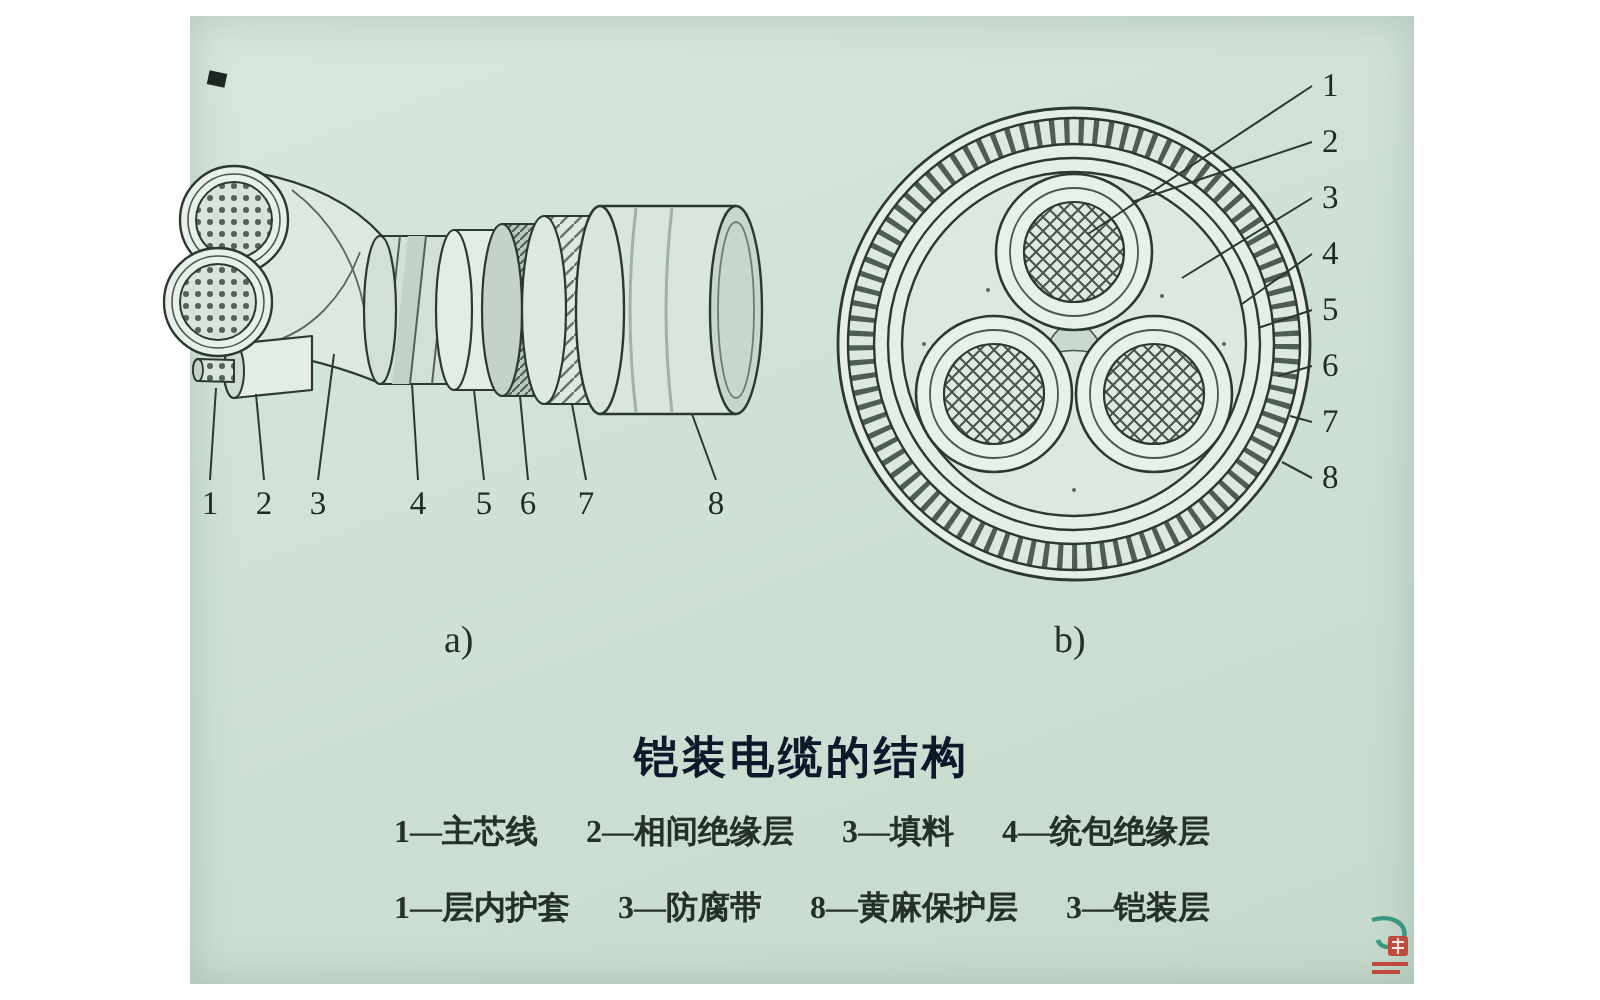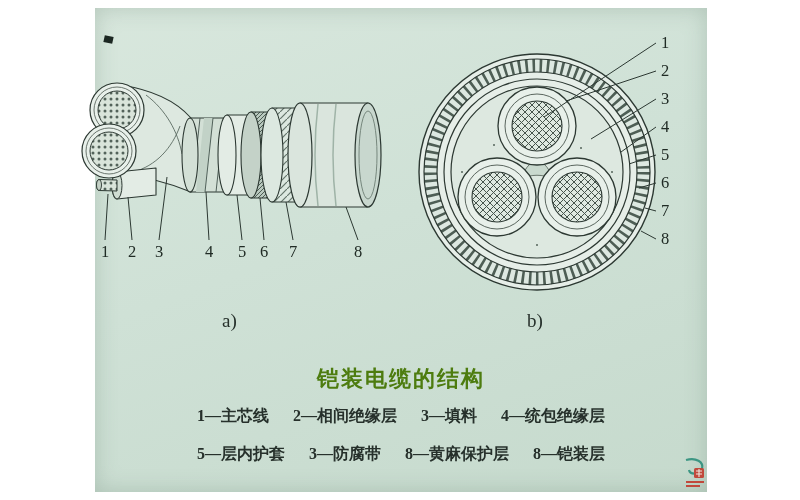--- a/index.html
+++ b/index.html
@@ -8,21 +8,21 @@
   .paper{position:absolute;left:95px;top:8px;width:612px;height:484px;
          background:linear-gradient(160deg,#d8e7dd 0%,#cfe1d6 45%,#c6dacd 100%);
          box-shadow:inset 0 0 22px rgba(88,118,102,.28);}
   .speck{position:absolute;left:104px;top:36px;width:9px;height:7px;background:#1c2722;
          transform:rotate(12deg);}
   svg.fig{position:absolute;left:0;top:0;}
   .panel-label{position:absolute;font-size:19px;color:#26302b;}
   .panel-label.a{left:222px;top:310px;}
   .panel-label.b{left:527px;top:310px;}
   .title{position:absolute;left:95px;top:364px;width:612px;text-align:center;
-         font-size:22px;font-weight:700;letter-spacing:2px;color:#4d7c0f;
+         font-size:22px;font-weight:700;letter-spacing:2px;color:#0f172a;
          font-family:"Liberation Sans",sans-serif;}
   .legend{position:absolute;left:95px;width:612px;text-align:center;font-size:16px;
           font-weight:600;color:#26302b;}
   .legend.row1{top:406px;}
   .legend.row2{top:444px;}
   .legend span{margin:0 10px;white-space:nowrap;}
   .watermark{position:absolute;left:682px;top:456px;width:26px;height:36px;opacity:.9;}
   text.callout{font-family:"Liberation Serif",serif;font-size:16.5px;fill:#202b25;}
 </style>
 </head>
@@ -191,24 +191,24 @@
 
   <div class="title">铠装电缆的结构</div>
 
   <div class="legend row1">
     <span>1—主芯线</span>
     <span>2—相间绝缘层</span>
     <span>3—填料</span>
     <span>4—统包绝缘层</span>
   </div>
   <div class="legend row2">
-    <span>5—层内护套</span>
+    <span>1—层内护套</span>
     <span>3—防腐带</span>
     <span>8—黄麻保护层</span>
-    <span>8—铠装层</span>
+    <span>3—铠装层</span>
   </div>
 
   <svg class="watermark" viewBox="0 0 26 36">
     <path d="M4,4 C14,1 22,6 20,13 C18,19 8,19 7,14" fill="none" stroke="#2e8f7c" stroke-width="2.2"></path>
     <rect x="12" y="12" width="10" height="10" rx="1.5" fill="#c23b2e"></rect>
     <path d="M14,15 h6 M14,18 h6 M17,13 v8" stroke="#f4e9e0" stroke-width="1.1"></path>
     <path d="M4,26 h18 M4,30 h14" stroke="#c23b2e" stroke-width="2"></path>
   </svg>
 </div>
 

